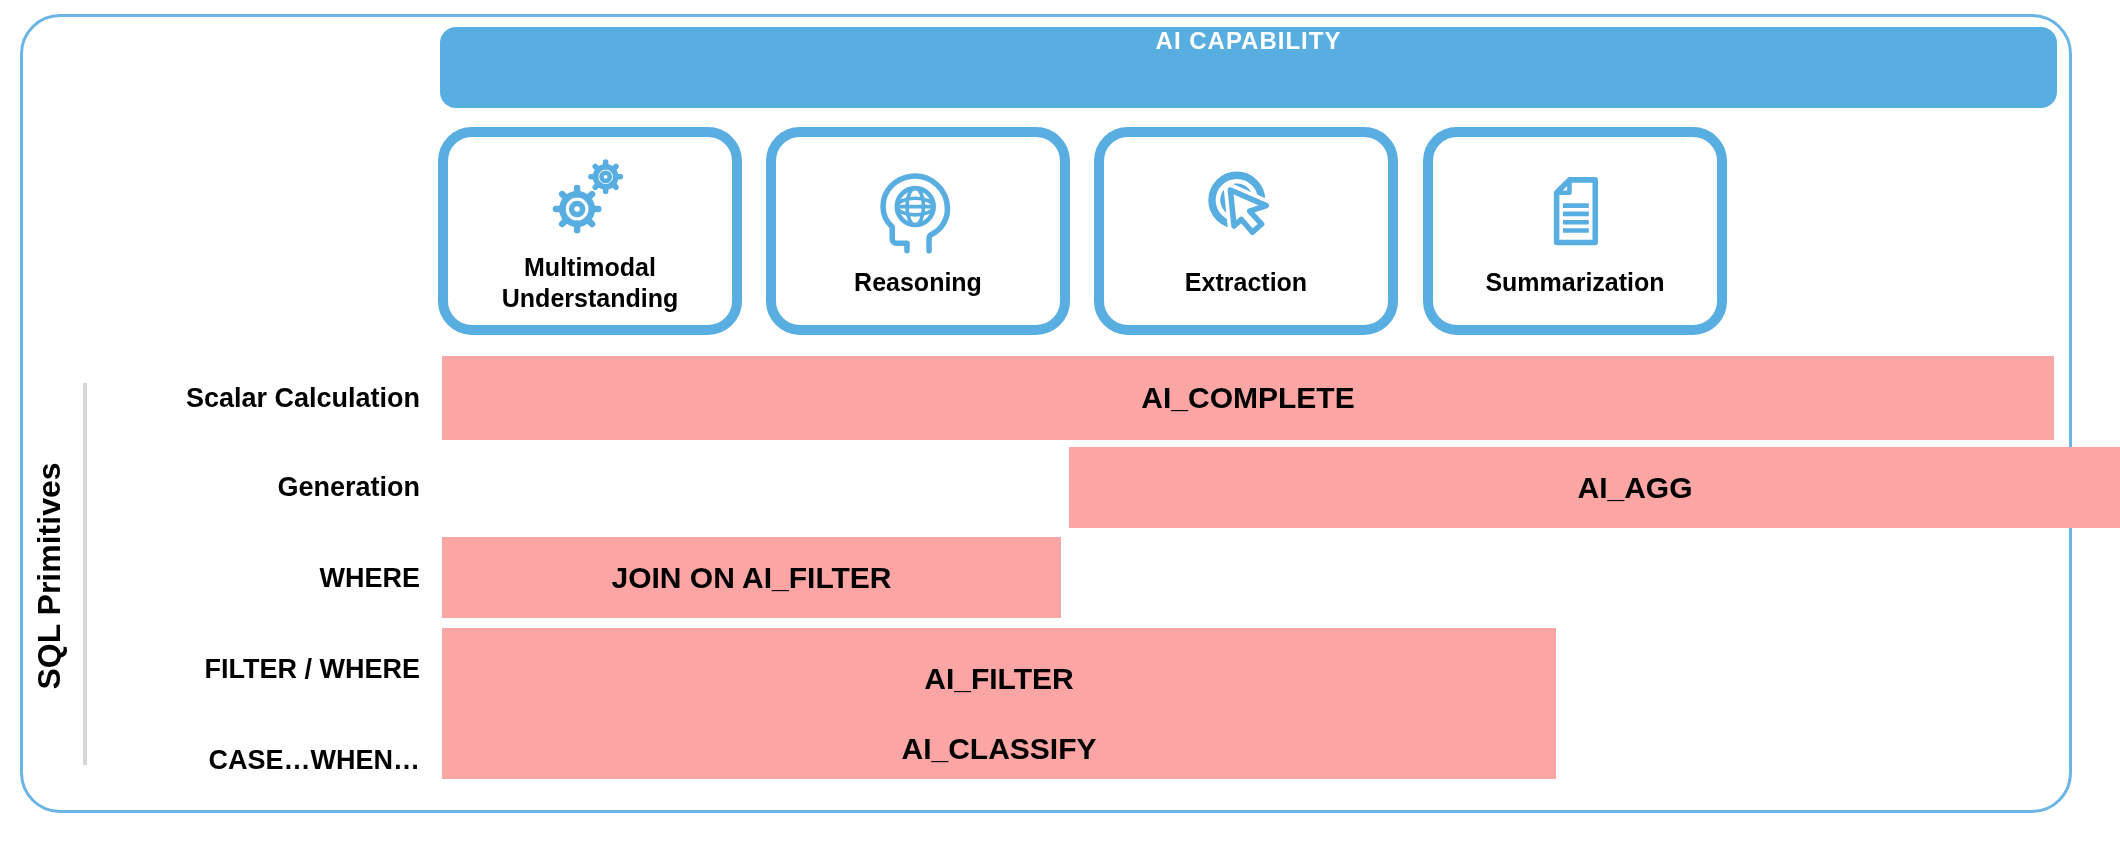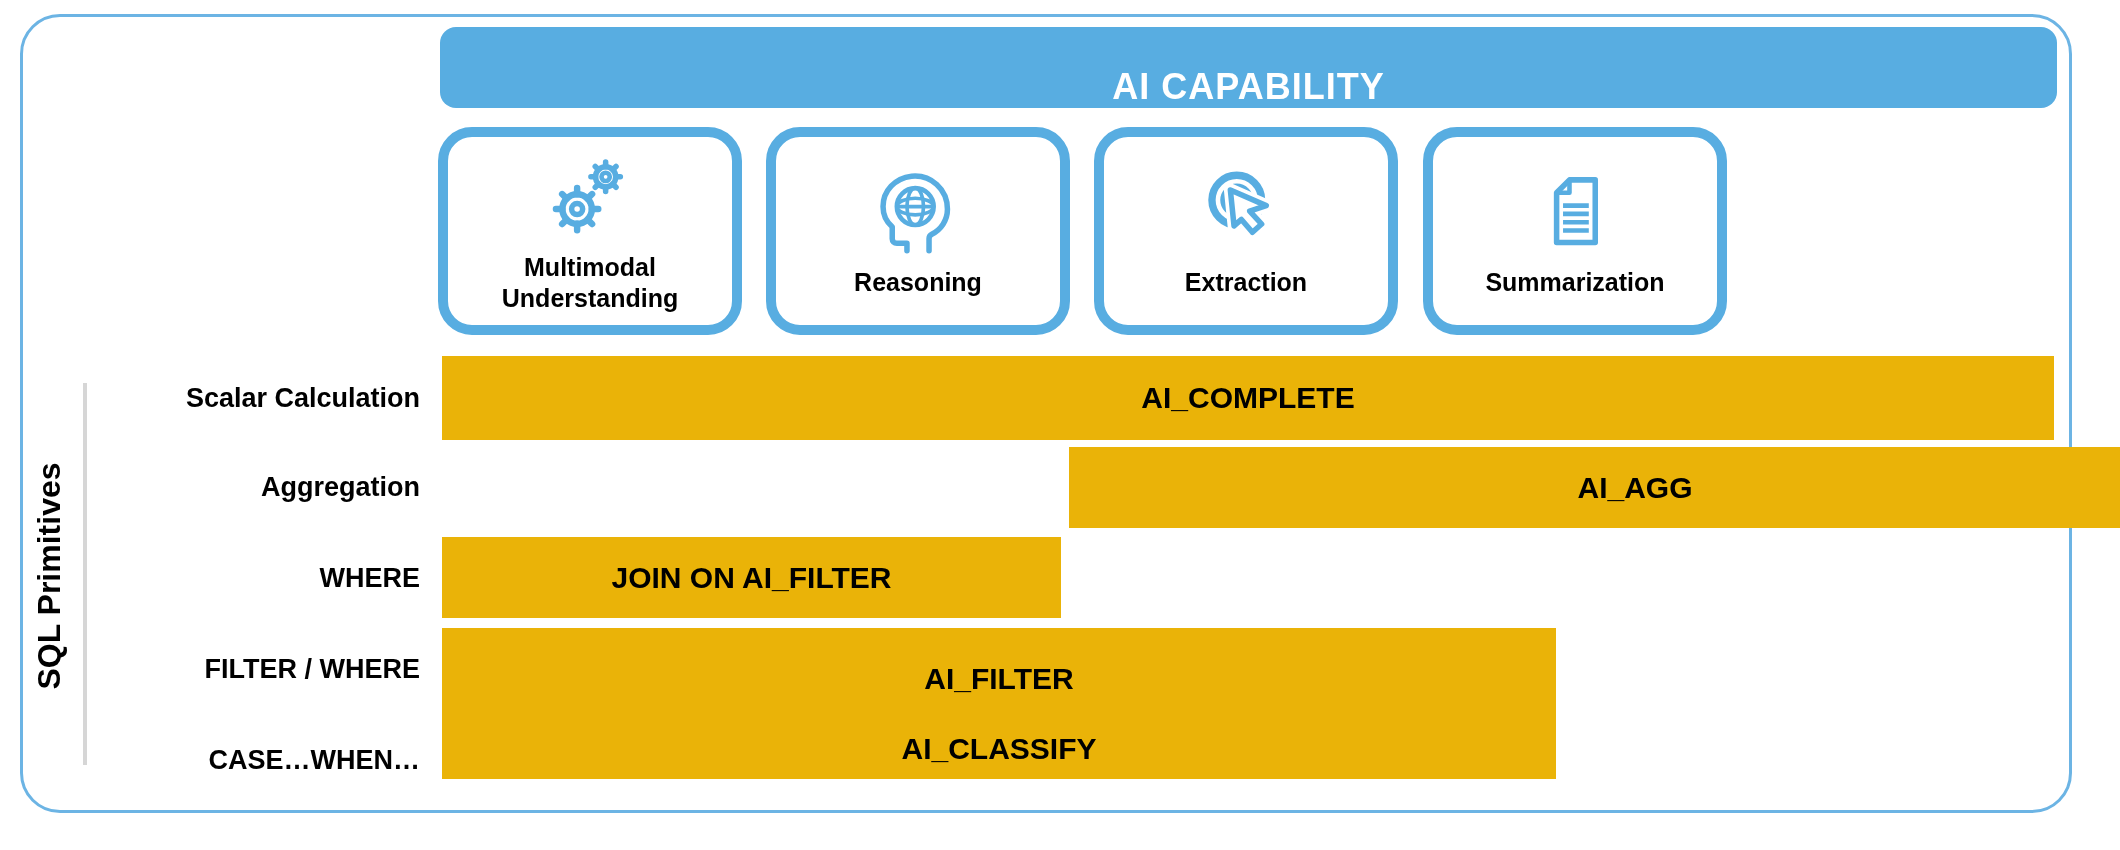--- a/index.html
+++ b/index.html
@@ -3,41 +3,41 @@
 <meta charset="utf-8">
 <style>
   html,body{margin:0;padding:0;background:#ffffff;}
   body{width:2120px;height:850px;overflow:hidden;font-family:"Liberation Sans",sans-serif;}
   .stage{position:relative;width:2120px;height:850px;background:#ffffff;}
 
   .container{position:absolute;left:20px;top:14px;width:2052px;height:799px;
     box-sizing:border-box;border:3px solid #6CB4E4;border-radius:40px;background:#ffffff;}
 
   .header{position:absolute;left:440px;top:27px;width:1617px;height:81px;
-    background:#58ADE1;border-radius:16px;display:flex;align-items:flex-end;justify-content:center;
-    color:#ffffff;font-weight:bold;font-size:36px;letter-spacing:1px;}
+    background:#58ADE1;border-radius:16px;display:flex;align-items:flex-start;justify-content:center;
+    color:#ffffff;font-weight:bold;font-size:24px;letter-spacing:1px;}
 
   .card{position:absolute;top:127px;width:304px;height:208px;box-sizing:border-box;
     background:#ffffff;border:10px solid #58ADE1;border-radius:34px;
     display:flex;flex-direction:column;align-items:center;justify-content:center;gap:8px;}
   .card.c1{left:438px}.card.c2{left:766px}.card.c3{left:1094px}.card.c4{left:1423px}.card.c5{left:1751px}
   .card .iconbox{height:96px;display:flex;align-items:flex-end;justify-content:center;}
   .card .label{font-weight:bold;font-size:25px;line-height:1.25;color:#000;text-align:center;max-width:230px;}
 
   .axis-label{position:absolute;left:-101px;top:554px;width:300px;height:44px;
     display:flex;align-items:center;justify-content:center;transform:rotate(-90deg);
     font-weight:bold;font-size:32px;color:#000;}
   .axis-line{position:absolute;left:83px;top:383px;width:4px;height:382px;background:#D6D6D6;}
 
   .row-label{position:absolute;left:100px;width:320px;display:flex;align-items:center;justify-content:flex-end;
     font-weight:bold;font-size:27px;color:#000;text-align:right;}
   .rl1{top:356px;height:84px}.rl2{top:447px;height:81px}.rl3{top:537px;height:83px}
   .rl4{top:628px;height:82px}.rl5{top:718px;height:85px}
 
-  .bar{position:absolute;background:#eab308;display:flex;align-items:center;justify-content:center;
+  .bar{position:absolute;background:#fca5a5;display:flex;align-items:center;justify-content:center;
     font-weight:bold;font-size:30px;color:#000;}
   .b1{left:442px;top:356px;width:1612px;height:84px}
   .b2{left:1069px;top:447px;width:1132px;height:81px}
   .b3{left:442px;top:537px;width:619px;height:81px}
   .b4{left:442px;top:628px;width:1114px;height:102px}
   .b5{left:442px;top:718px;width:1114px;height:61px}
 
   svg{display:block}
 </style>
 </head>
@@ -104,21 +104,21 @@
       </svg>
     </div>
     <div class="label">Summarization</div>
   </div>
 
 
   <div class="axis-label">SQL Primitives</div>
   <div class="axis-line"></div>
 
   <div class="row-label rl1">Scalar Calculation</div>
-  <div class="row-label rl2">Aggregation</div>
+  <div class="row-label rl2">Generation</div>
   <div class="row-label rl3">WHERE</div>
   <div class="row-label rl4">FILTER / WHERE</div>
   <div class="row-label rl5">CASE…WHEN…</div>
 
   <div class="bar b1">AI_COMPLETE</div>
   <div class="bar b2">AI_AGG</div>
   <div class="bar b3">JOIN ON AI_FILTER</div>
   <div class="bar b4">AI_FILTER</div>
   <div class="bar b5">AI_CLASSIFY</div>
 </div>

